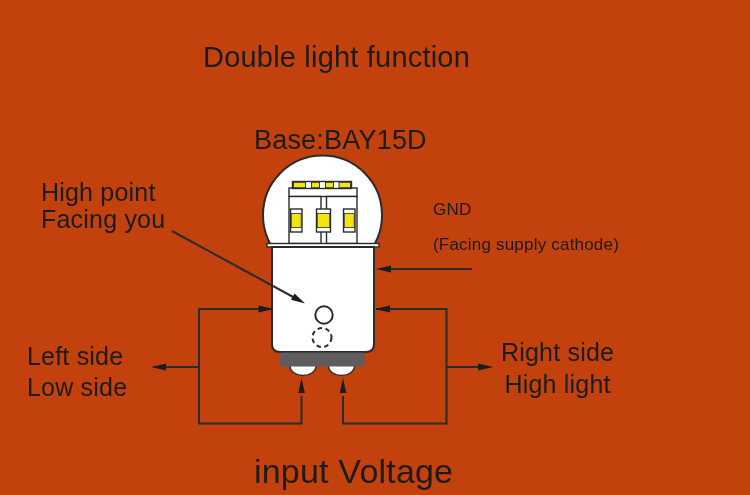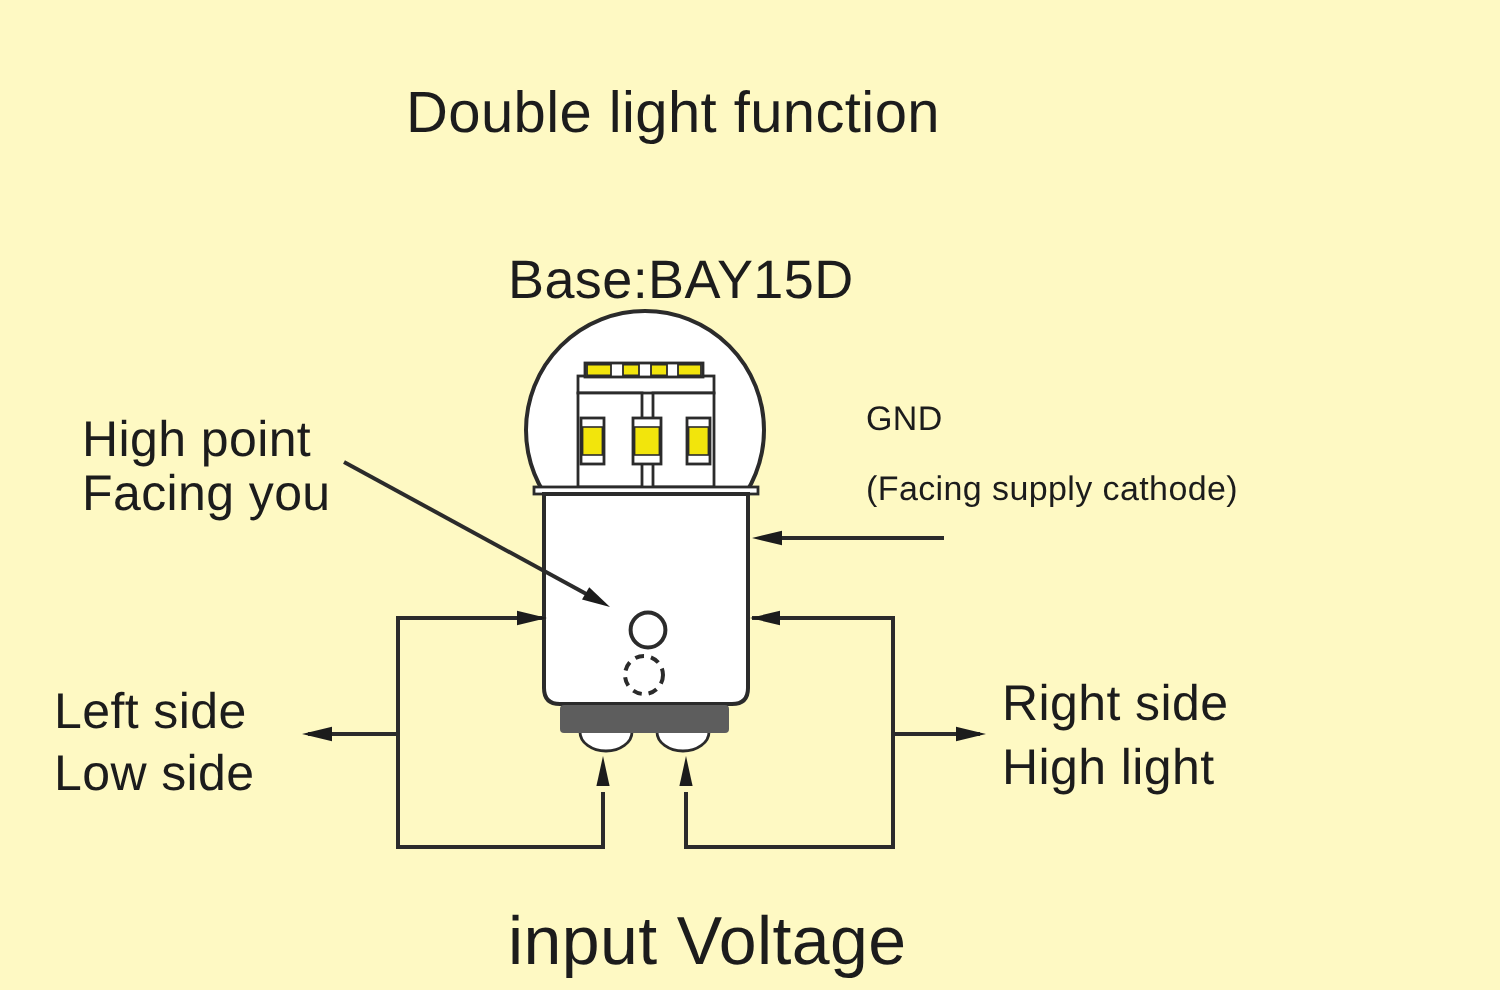--- a/index.html
+++ b/index.html
@@ -1,35 +1,35 @@
 <!DOCTYPE html>
 <html><head>
 <meta charset="utf-8">
 <style>
   html,body{margin:0;padding:0;}
   #page{
     position:relative;
     width:750px;height:495px;
-    background:#fef9c3;
+    background:#c2410c;
     overflow:hidden;
     font-family:"Liberation Sans", sans-serif;
     color:#1c1c1c;
   }
   .label{
     position:absolute;
     white-space:nowrap;
     color:#1c1c1c;
     letter-spacing:0.2px;
   }
   .title{ left:203px; top:41px;  font-size:29px; }
   .subtitle{ left:254px; top:92px; font-size:27px;margin-top:33px; }
-  .high-point{ left:41px; top:179px; font-size:25px; line-height:27px;margin-top:28px; }
+  .high-point{ left:41px; top:179px; font-size:25px; line-height:27px; }
   .gnd{ left:433px; top:192px; font-size:17px; line-height:35px; }
   .left-side{ left:27px; top:341px; font-size:25px; line-height:31px; }
-  .right-side{ left:501px; top:336px; font-size:25px; line-height:32px; }
+  .right-side{ left:501px; top:336px; font-size:25px; line-height:32px;text-align:center; }
   .input-voltage{ left:254px; top:452px; font-size:34px; }
   svg{ position:absolute; left:0; top:0; }
   .wire{ stroke:#2b2b2b; stroke-width:2; fill:none; }
   .outline{ stroke:#2b2b2b; stroke-width:2; fill:#ffffff; }
   .thin-outline{ stroke:#2b2b2b; stroke-width:1.4; fill:#ffffff; }
   .arrowhead{ fill:#1c1c1c; stroke:none; }
 </style>
 </head>
 <body>
 

